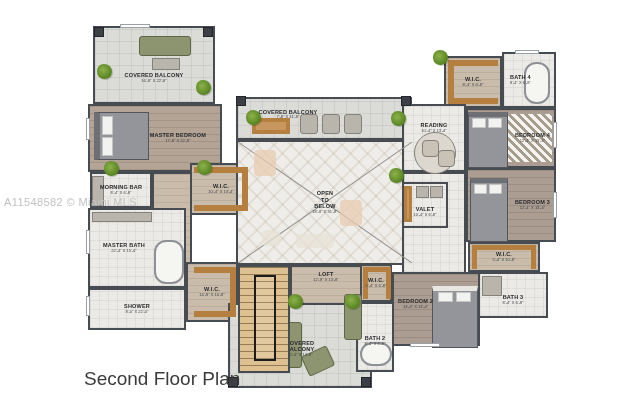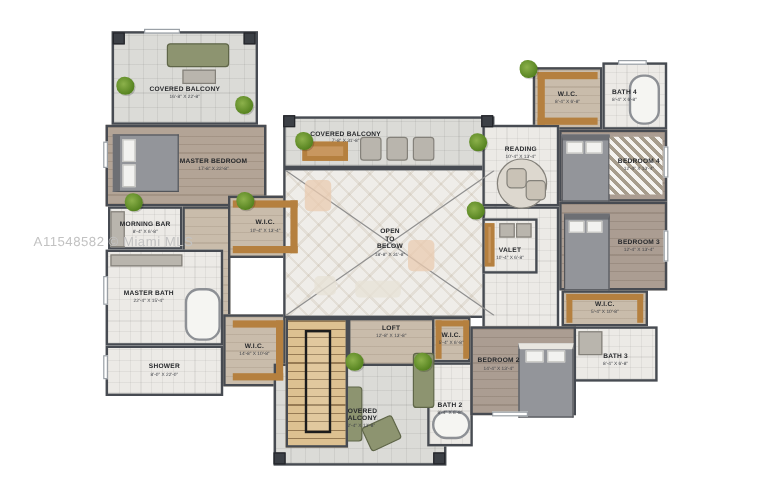--- a/index.html
+++ b/index.html
@@ -33,21 +33,21 @@
   .sofa{position:absolute;background:#8d9470;border:1px solid #5f6648;border-radius:3px;z-index:2;}
   .gray{position:absolute;background:#b9b5ad;border:1px solid #84817a;z-index:2;}
   .ghost{position:absolute;border-radius:4px;opacity:.75;z-index:1;}
   .win{position:absolute;background:#ffffff;border:1px solid #9aa0a6;box-sizing:border-box;z-index:4;}
   .stairs{position:absolute;box-sizing:border-box;border:2px solid #474b52;z-index:3;
           background-color:#ddc191;background-image:repeating-linear-gradient(180deg, rgba(92,64,32,.55) 0 1px, rgba(0,0,0,0) 1px 7px);}
   .rail{position:absolute;border:2px solid #1c1c1c;background:rgba(255,255,255,.12);box-sizing:border-box;}
   .rug-chevron{position:absolute;z-index:2;background-color:#cfc5b2;
           background-image:repeating-linear-gradient(45deg, rgba(255,255,255,.8) 0 3px, rgba(90,80,70,.35) 3px 6px);}
   #title{position:absolute;left:84px;top:368px;font-size:19px;color:#3b3b3b;z-index:6;}
-  #watermark{position:absolute;left:4px;top:196px;font-size:11px;color:#c2c2c2;letter-spacing:.4px;z-index:6;margin-left:24px;}
+  #watermark{position:absolute;left:4px;top:196px;font-size:11px;color:#c2c2c2;letter-spacing:.4px;z-index:6;}
   svg.cross{position:absolute;left:0;top:0;width:100%;height:100%;z-index:1;}
 </style>
 </head>
 <body>
 
 <div id="canvas">
 
   <div class="room paver" style="left:93px;top:26px;width:122px;height:78px;">
     <div class="lbl" style="margin-top:26px;">
       <span class="nm">COVERED BALCONY</span>
@@ -270,13 +270,14 @@
   <div class="win" style="left:86px;top:118px;width:4px;height:22px;"></div>
   <div class="win" style="left:86px;top:230px;width:4px;height:24px;"></div>
   <div class="win" style="left:86px;top:296px;width:4px;height:20px;"></div>
   <div class="win" style="left:553px;top:122px;width:4px;height:26px;"></div>
   <div class="win" style="left:553px;top:192px;width:4px;height:26px;"></div>
   <div class="win" style="left:410px;top:343px;width:30px;height:4px;"></div>
   <div class="win" style="left:515px;top:50px;width:24px;height:4px;"></div>
   <div class="win" style="left:120px;top:24px;width:30px;height:4px;"></div>
 
   <div id="watermark">A11548582 © Miami MLS</div>
+  <div id="title">Second Floor Plan</div>
 </div>
 
 </body></html>

